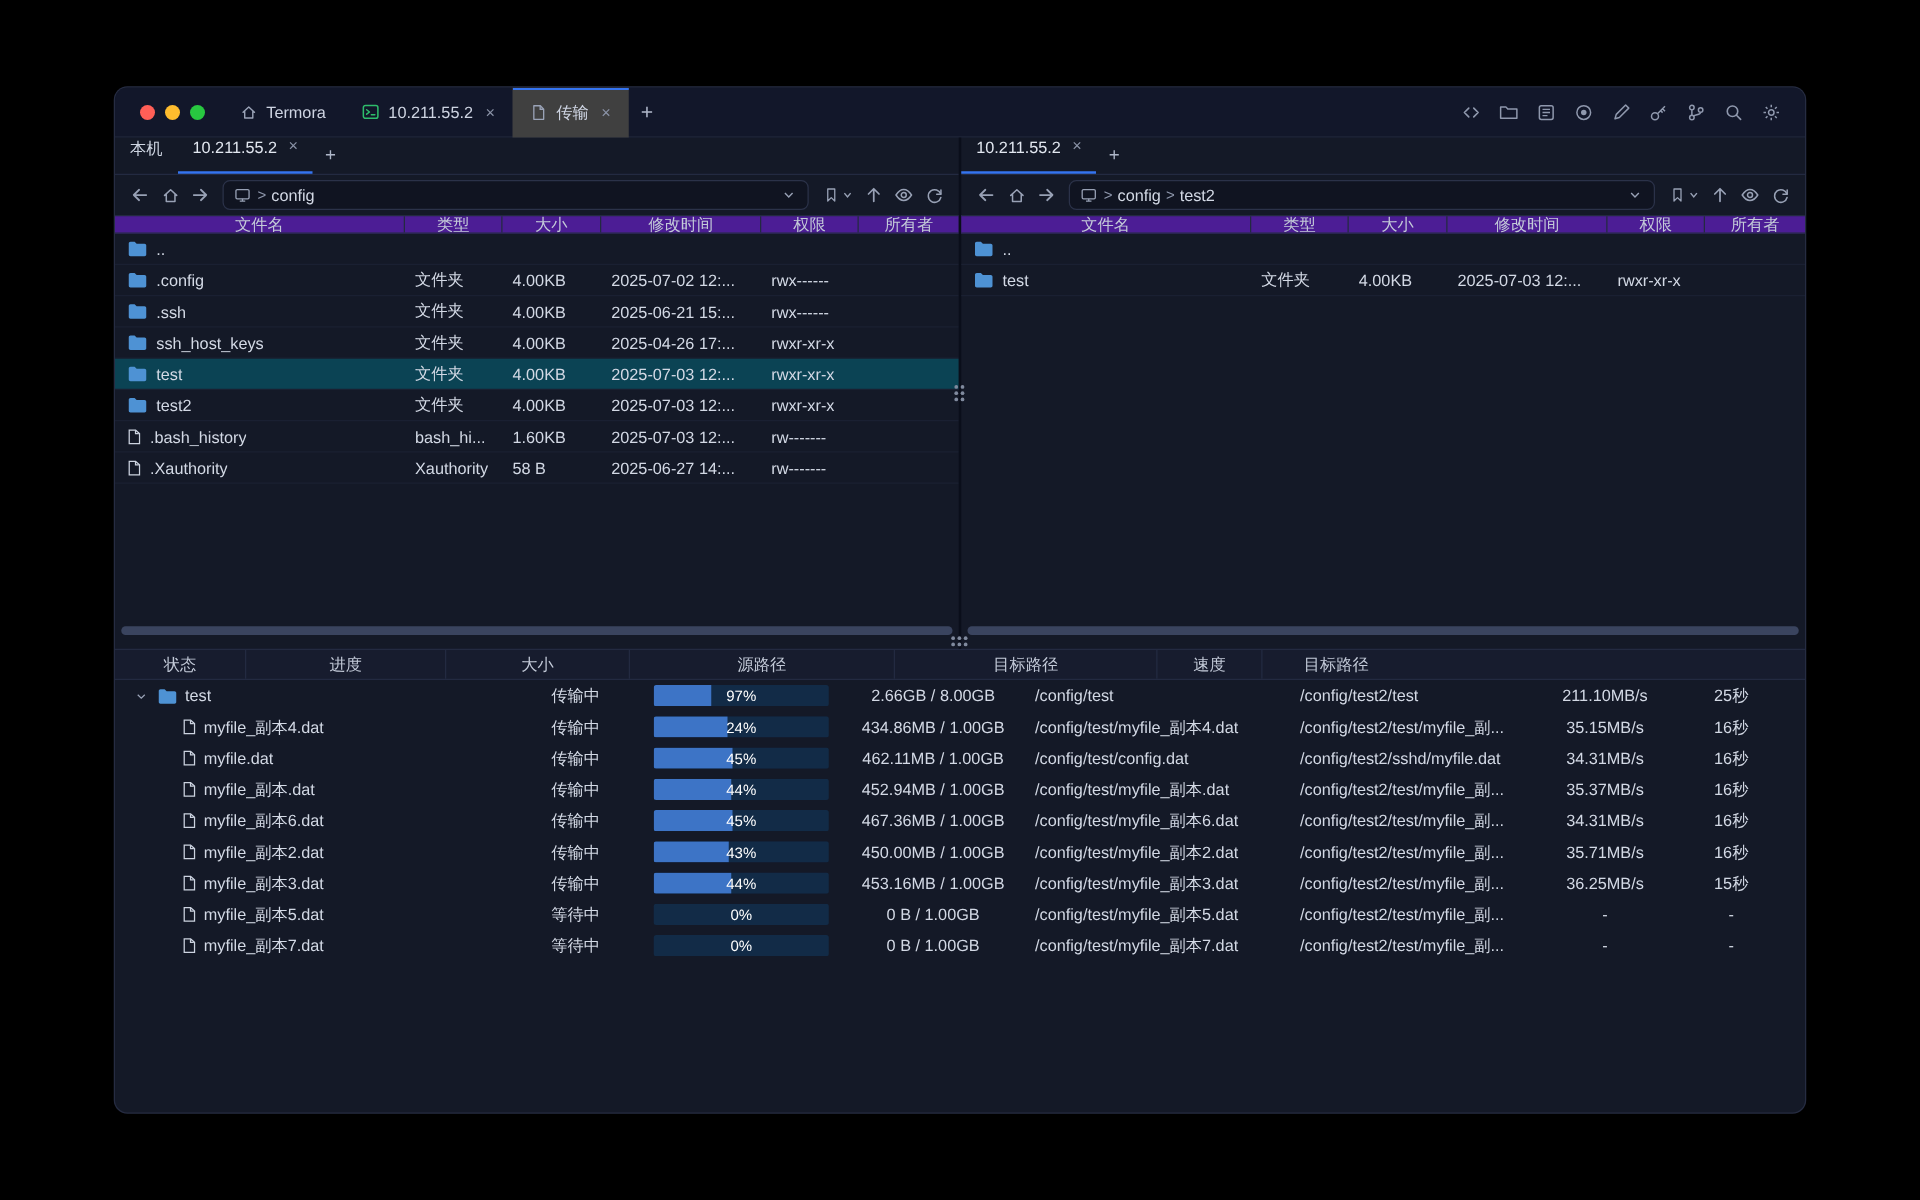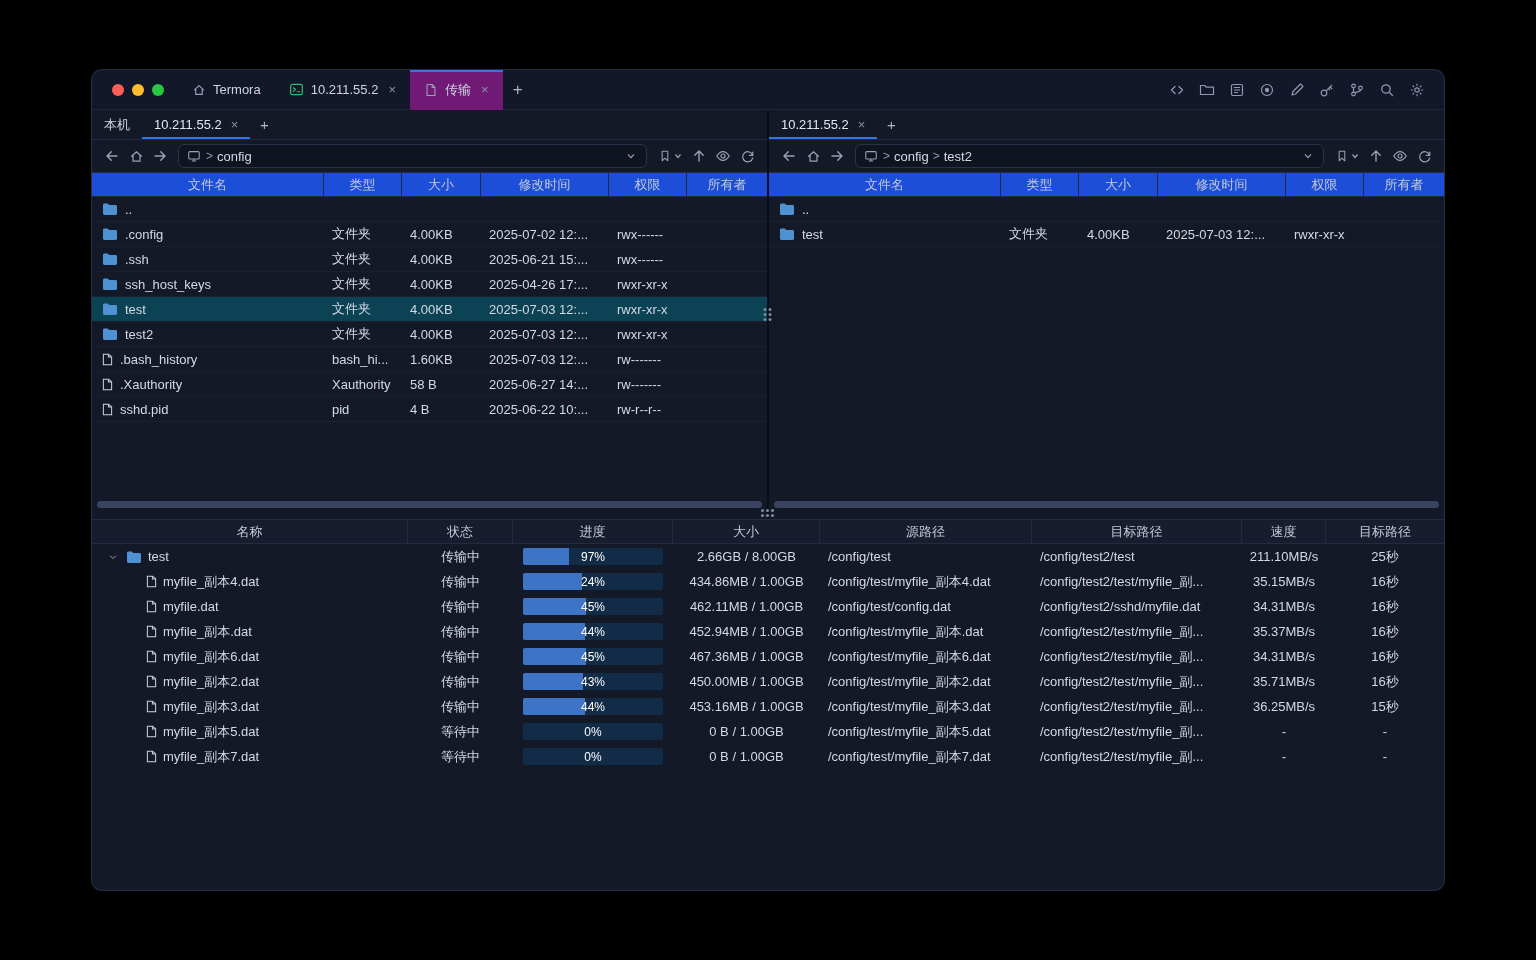--- a/index.html
+++ b/index.html
@@ -12,21 +12,21 @@
 
   
   .titlebar{height:40px;display:flex;align-items:center;border-bottom:1px solid #1f2639;background:#12172a}
   .traffic{display:flex;gap:8px;margin:0 14px 0 20px}
   .tl{width:12px;height:12px;border-radius:50%;display:block}
   .tl.close{background:var(--c-close,#ff5f57)}
   .tl.min{background:var(--c-min,#febc2e)}
   .tl.zoom{background:var(--c-zoom,#28c840)}
   .app-tab-list{display:flex;height:40px}
   .app-tab{height:40px;display:flex;align-items:center;gap:7px;padding:0 14px;font-size:13px;color:#ced4e2;position:relative}
-  .app-tab.active{background:#701a75;box-shadow:inset 0 2px 0 var(--c-accent,#3574f0)}
+  .app-tab.active{background:#404040;box-shadow:inset 0 2px 0 var(--c-accent,#3574f0)}
   .app-tab .ticon{display:none;line-height:0;color:#9aa3b7}
   .app-tab.ic-home .ticon.t-home{display:inline-flex}
   .app-tab.ic-terminal .ticon.t-terminal{display:inline-flex}
   .app-tab.ic-transfer .ticon.t-transfer{display:inline-flex}
   .tclose{color:#8a92a6;font-size:13px;margin-left:3px;line-height:1;cursor:default}
   .newtab{background:none;border:none;color:#aeb6c8;font-size:17px;width:30px;height:40px;cursor:default}
   .tb-right{margin-left:auto;display:flex;align-items:center;gap:4px;padding-right:14px}
   .tool-btn{width:26px;height:26px;display:flex;align-items:center;justify-content:center;background:none;border:none;border-radius:5px;color:#8f98ad}
   .tool-btn svg{width:16px;height:16px}
 
@@ -36,34 +36,34 @@
   .vdivider{width:2px;background:#0a0e1a;position:relative}
   .dots-v{position:absolute;top:50%;left:50%;transform:translate(-50%,-50%);width:9px;height:14px;z-index:5}
   .dots-v span{display:block;width:3px;height:3px;border-radius:50%;background:#808a9e;
     box-shadow:5px 0 0 #808a9e,0 5px 0 #808a9e,5px 5px 0 #808a9e,0 10px 0 #808a9e,5px 10px 0 #808a9e}
   .dots-h{position:absolute;bottom:1px;left:50%;transform:translateX(-50%);width:14px;height:9px;z-index:5}
   .dots-h span{display:block;width:3px;height:3px;border-radius:50%;background:#808a9e;
     box-shadow:5px 0 0 #808a9e,10px 0 0 #808a9e,0 5px 0 #808a9e,5px 5px 0 #808a9e,10px 5px 0 #808a9e}
 
   .ptabs{height:30px;display:flex;align-items:stretch;border-bottom:1px solid #232a41}
   .ptab-list{display:flex}
-  .ptab{display:flex;align-items:center;gap:6px;padding:0 12px;font-size:13px;color:#cdd4e1;position:relative}
+  .ptab{display:flex;align-items:flex-start;gap:6px;padding:0 12px;font-size:13px;color:#cdd4e1;position:relative}
   .ptab.active{box-shadow:inset 0 -2px 0 var(--c-accent,#3574f0);color:#e2e7f0}
   .pnew{background:none;border:none;color:#aeb6c8;font-size:15px;width:28px;cursor:default}
 
   .nav{height:32px;display:flex;align-items:center;padding:0 8px}
   .nav-btn{width:24px;height:24px;display:flex;align-items:center;justify-content:center;gap:2px;background:none;border:none;border-radius:4px;color:#98a1b5}
   .nav-btn svg{flex:0 0 auto}
   .crumb{flex:1;min-width:0;height:24px;margin:0 6px;border:1px solid #2b3249;border-radius:6px;display:flex;align-items:center;gap:5px;padding:0 8px;font-size:13px;color:#d3d9e5;background:rgba(9,12,22,.35)}
   .crumb .segs{display:flex;align-items:center;gap:4px;min-width:0;overflow:hidden;white-space:nowrap}
   .crumb .sep{color:#8e97ac;font-size:12px}
   .crumb .caret{margin-left:auto;color:#98a1b5;line-height:0}
   .crumb .ic{line-height:0;color:#98a1b5}
 
-  .fhead{display:flex;height:25px;background:#1d4ed8;border-top:1px solid #232a41;border-bottom:1px solid #232a41}
+  .fhead{display:flex;height:15px;background:#4c1d95;border-top:1px solid #232a41;border-bottom:1px solid #232a41}
   .th{display:flex;align-items:center;justify-content:center;font-size:13px;color:#c3cad8;border-right:1px solid #232a41;overflow:hidden;white-space:nowrap}
   .th:last-child{border-right:none}
   .c-name{flex:1;min-width:0}
   .c-type{width:78px}
   .c-size{width:79px}
   .c-mtime{width:128px}
   .c-perm{width:78px}
   .c-owner{width:80px}
   .fbody{flex:1}
   .frow{display:flex;height:25px;border-bottom:1px solid #1a2032}
@@ -412,37 +412,20 @@
                   </svg>
                 </span>
       <span class="fname">.Xauthority</span>
     </div>
     <div class="td c-type">Xauthority</div>
     <div class="td c-size">58 B</div>
     <div class="td c-mtime">2025-06-27 14:...</div>
     <div class="td c-perm">rw-------</div>
     <div class="td c-owner"></div>
   </div>
-            <div class="frow k-file">
-    <div class="td c-name">
-
-      <span class="ficon file">
-                  <svg viewBox="0 0 12 14" width="11" height="13">
-                    <path d="M1.5 1.2h5.6L10.5 4v8.8h-9z" fill="none" stroke="#ccd3e0" stroke-width="1.1"></path>
-                    <path d="M7 1.4v2.8h2.9" fill="none" stroke="#ccd3e0" stroke-width="1.1"></path>
-                  </svg>
-                </span>
-      <span class="fname">sshd.pid</span>
-    </div>
-    <div class="td c-type">pid</div>
-    <div class="td c-size">4 B</div>
-    <div class="td c-mtime">2025-06-22 10:...</div>
-    <div class="td c-perm">rw-r--r--</div>
-    <div class="td c-owner"></div>
-  </div>
           </div>
         <div class="hscroll"></div>
       </section>
 
       <div class="vdivider">
         <span class="dots-v">
             <span></span>
           </span>
       </div>
 
@@ -558,21 +541,20 @@
         <div class="hscroll"></div>
       </section>
 
       <div class="dots-h">
           <span></span>
         </div>
     </div>
 
     <section class="transfer">
       <div class="thead">
-        <div class="xh x-name">名称</div>
         <div class="xh x-status">状态</div>
         <div class="xh x-progress">进度</div>
         <div class="xh x-size">大小</div>
         <div class="xh x-src">源路径</div>
         <div class="xh x-dst">目标路径</div>
         <div class="xh x-speed">速度</div>
         <div class="xh x-eta">目标路径</div>
       </div>
       <div class="tbody">
           <div class="xrow k-folder">

